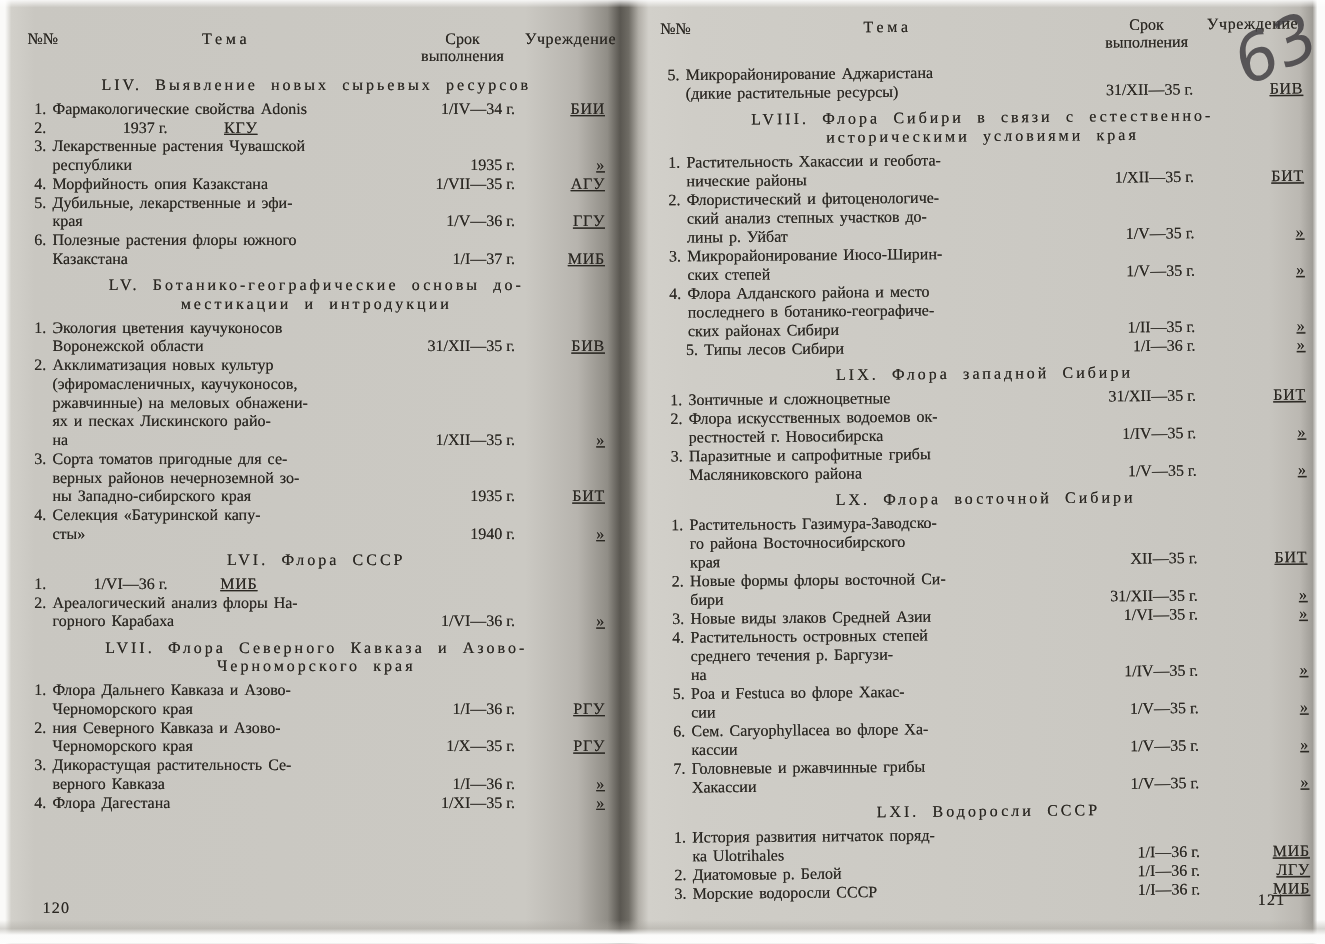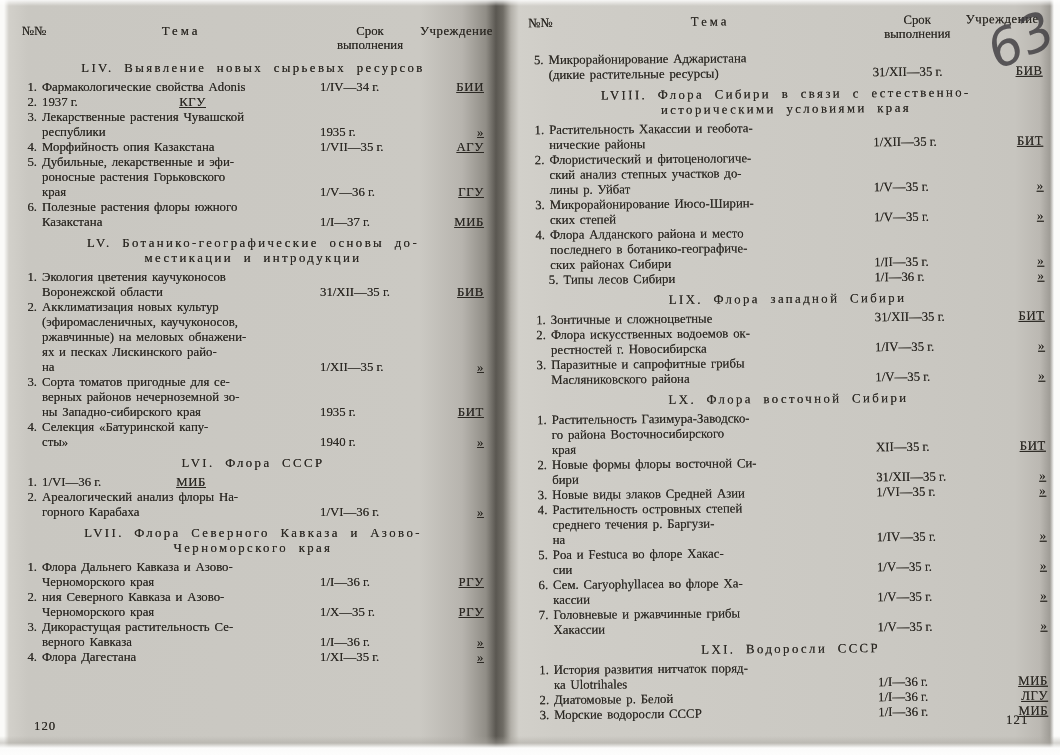--- a/index.html
+++ b/index.html
@@ -26,21 +26,21 @@
   .page-right .h-deadline{width:90px;}
   .h-deadline span{display:block;}
   .h-inst{width:64px;text-align:center;letter-spacing:.5px;}
   .page-right .h-inst{width:80px;}
   .section-heading{text-align:center;letter-spacing:2.4px;word-spacing:5px;
     margin:6px 0 4px;}
   .item{display:flex;align-items:flex-end;}
   .i-num{width:20px;text-align:right;padding-right:5px;align-self:flex-start;
     box-sizing:border-box;white-space:nowrap;}
   .i-text{flex:1;word-spacing:1.6px;}
-  .i-deadline{width:100px;text-align:left;padding-right:8px;
+  .i-deadline{width:100px;text-align:right;padding-right:8px;
     box-sizing:border-box;white-space:nowrap;}
   .page-right .i-deadline{width:90px;}
   .i-inst{width:64px;text-align:right;white-space:nowrap;letter-spacing:.6px;text-decoration:underline;}
   .page-right .i-inst{width:80px;}
   .item.indent{padding-left:13px;}
   .page-number{position:absolute;bottom:10px;letter-spacing:1px;}
   .pn-left{left:22px;}
   .pn-right{right:30px;bottom:14px;}
   .handwritten{position:absolute;right:4px;top:0px;width:70px;height:84px;
     font-family:"DejaVu Sans",sans-serif;font-size:52px;line-height:80px;
@@ -94,21 +94,20 @@
           <div class="i-text">
             <div>Морфийность опия Казакстана</div>
           </div>
           <span class="i-deadline">1/VII—35 г.</span>
           <span class="i-inst">АГУ</span>
         </div>
         <div class="item">
           <span class="i-num">5.</span>
           <div class="i-text">
             <div>Дубильные, лекарственные и эфи-</div>
-            <div>роносные растения Горьковского</div>
             <div>края</div>
           </div>
           <span class="i-deadline">1/V—36 г.</span>
           <span class="i-inst">ГГУ</span>
         </div>
         <div class="item">
           <span class="i-num">6.</span>
           <div class="i-text">
             <div>Полезные растения флоры южного</div>
             <div>Казакстана</div>

